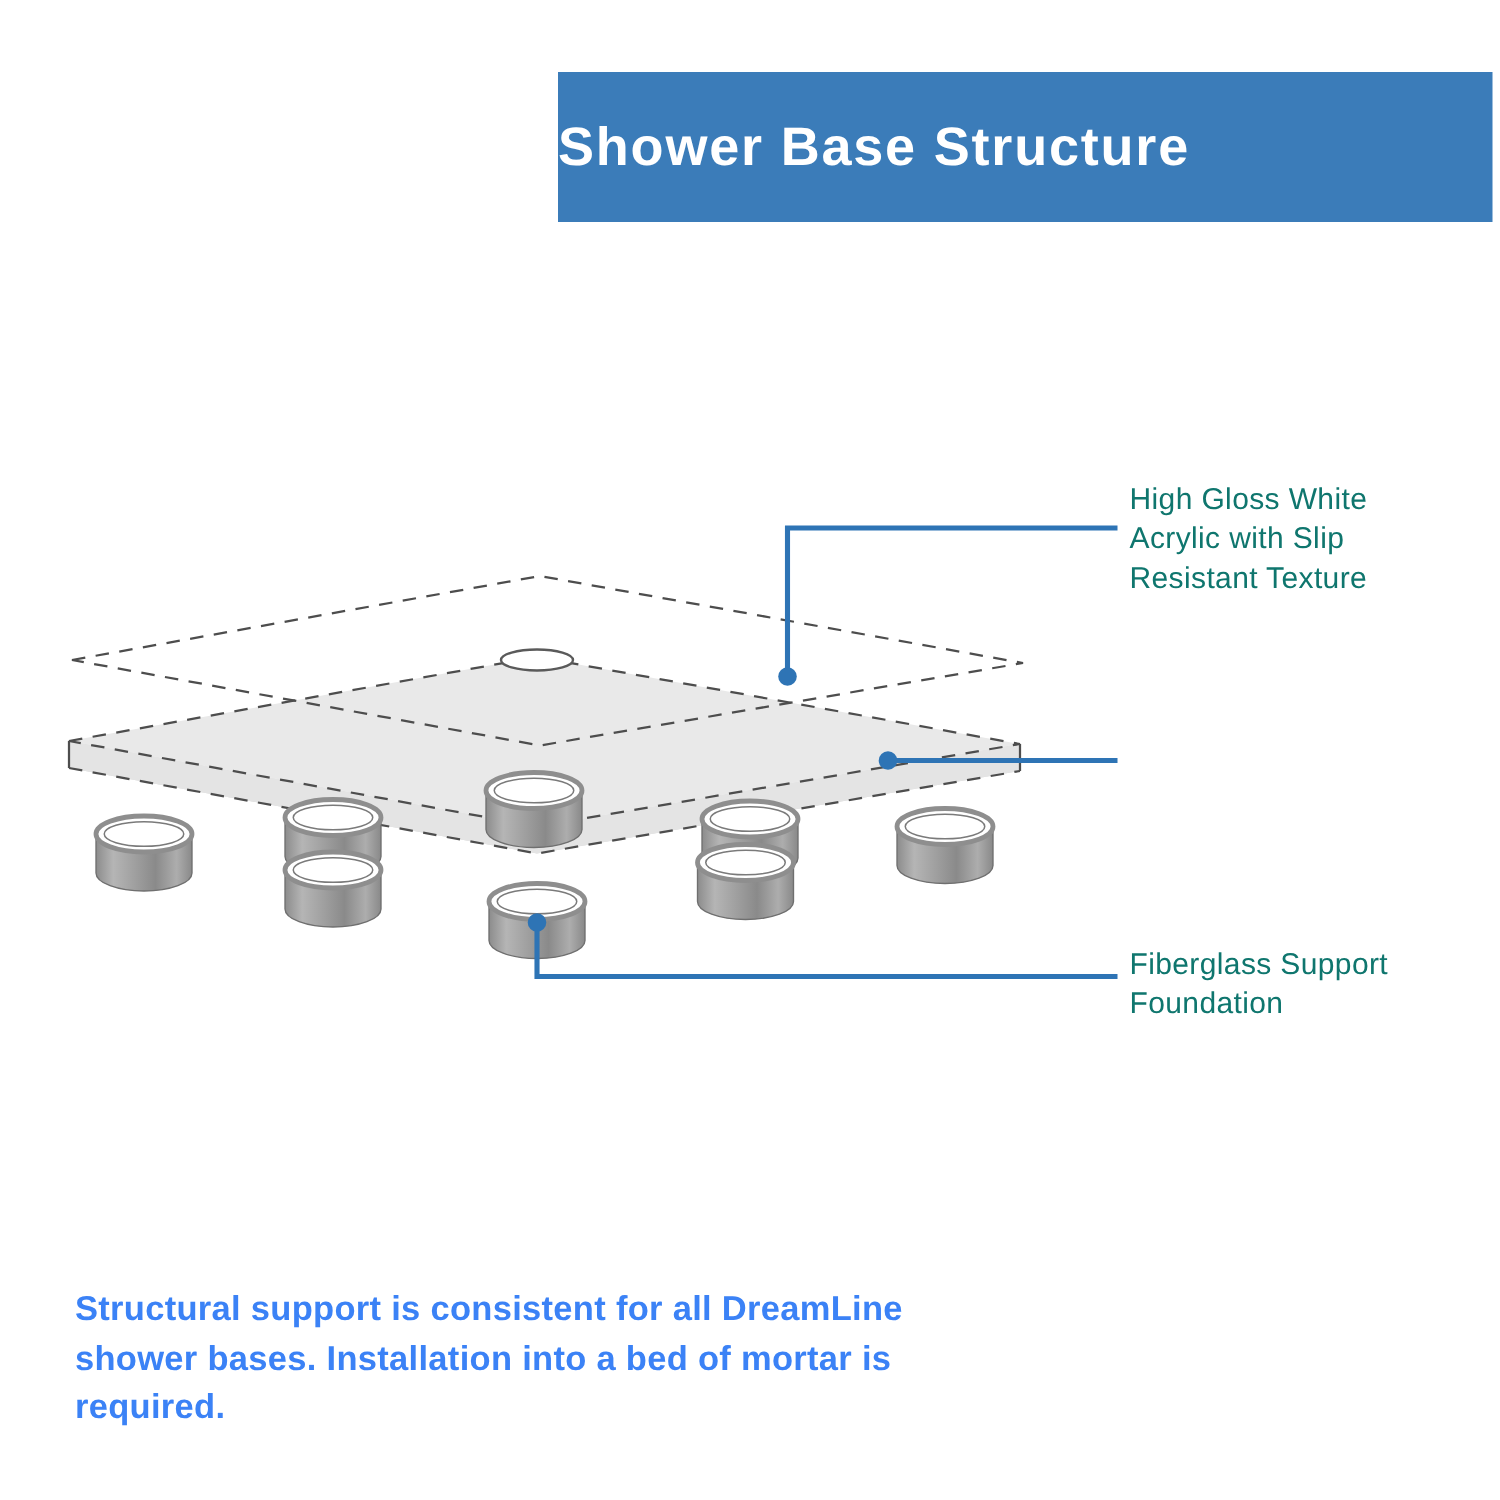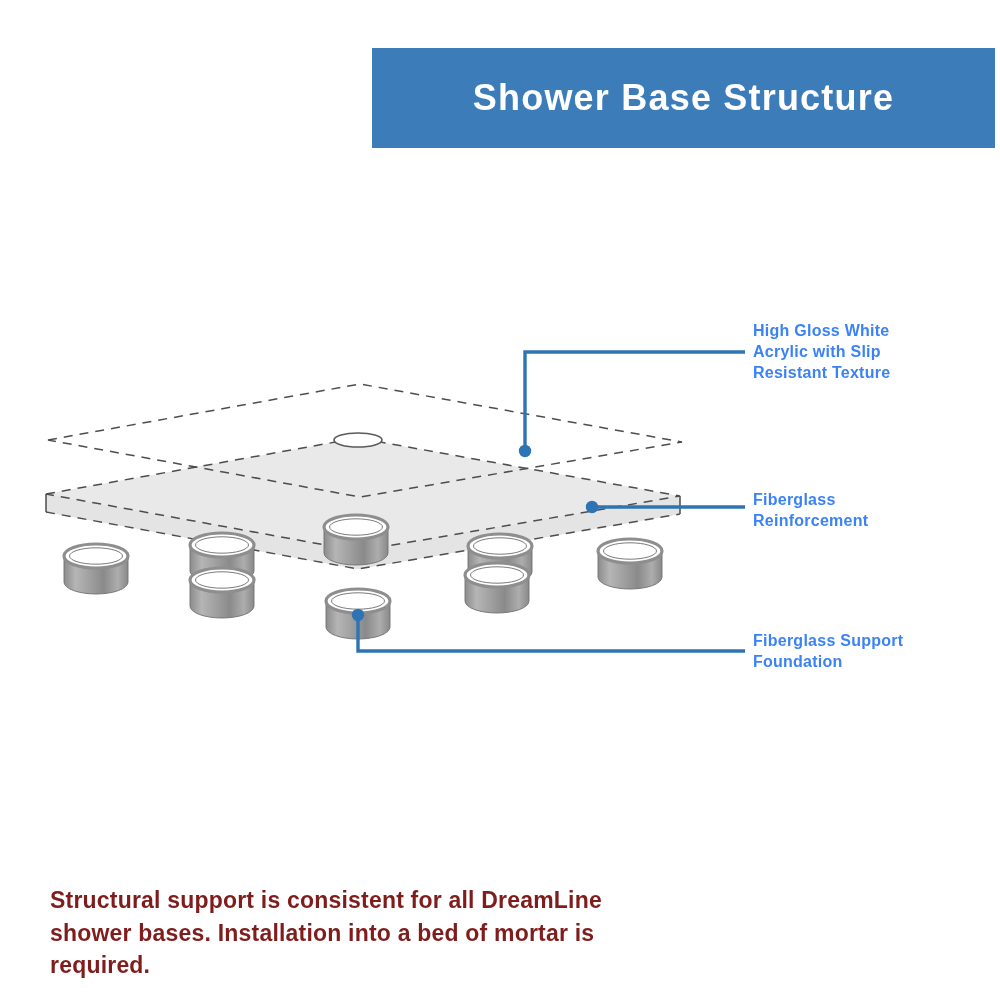--- a/index.html
+++ b/index.html
@@ -26,54 +26,54 @@
   
   .title-banner {
     position: absolute;
     left: 372px;
     top: 48px;
     width: 623px;
     height: 100px;
     background: #3B7CB9;
     display: flex;
     align-items: center;
-    justify-content: center;
+    justify-content: flex-start;
   }
   .title-banner .title-text {
     color: #ffffff;
     font-family: "Liberation Sans", sans-serif;
     font-size: 36px;
     font-weight: bold;
     letter-spacing: 1.2px;
     white-space: nowrap;
     text-align: center;
   }
 
   
   .callout-label {
     position: absolute;
-    color: #3b82f6;
+    color: #0f766e;
     font-family: "Liberation Sans", sans-serif;
-    font-size: 16px;
-    font-weight: bold;
+    font-size: 20px;
+    font-weight: normal;
     line-height: 1.32;
     letter-spacing: 0.25px;
     white-space: pre-line;
   }
   #callout-acrylic   { left: 753px; top: 320px; width: 235px; }
   #callout-fiberglass{ left: 753px; top: 489px; width: 235px; }
   #callout-support   { left: 753px; top: 630px; width: 235px; }
 
   
   .caption {
     position: absolute;
     left: 50px;
-    top: 884px;
+    top: 856px;
     width: 640px;
-    color: #7f1d1d;
+    color: #3b82f6;
     font-family: "Liberation Sans", sans-serif;
     font-size: 23px;
     font-weight: bold;
     line-height: 1.42;
     letter-spacing: 0.2px;
     white-space: pre-line;
   }
 
   
   #diagram-svg {
@@ -170,21 +170,19 @@
   </svg>
 
   <div class="title-banner">
     <span class="title-text">Shower Base Structure</span>
   </div>
 
   <div class="callout-label" id="callout-acrylic">High Gloss White
 Acrylic with Slip
 Resistant Texture</div>
 
-  <div class="callout-label" id="callout-fiberglass">Fiberglass
-Reinforcement</div>
 
   <div class="callout-label" id="callout-support">Fiberglass Support
 Foundation</div>
 
   <div class="caption">Structural support is consistent for all DreamLine shower bases. Installation into a bed of mortar is required.</div>
 
 </div>
 
 </body></html>

